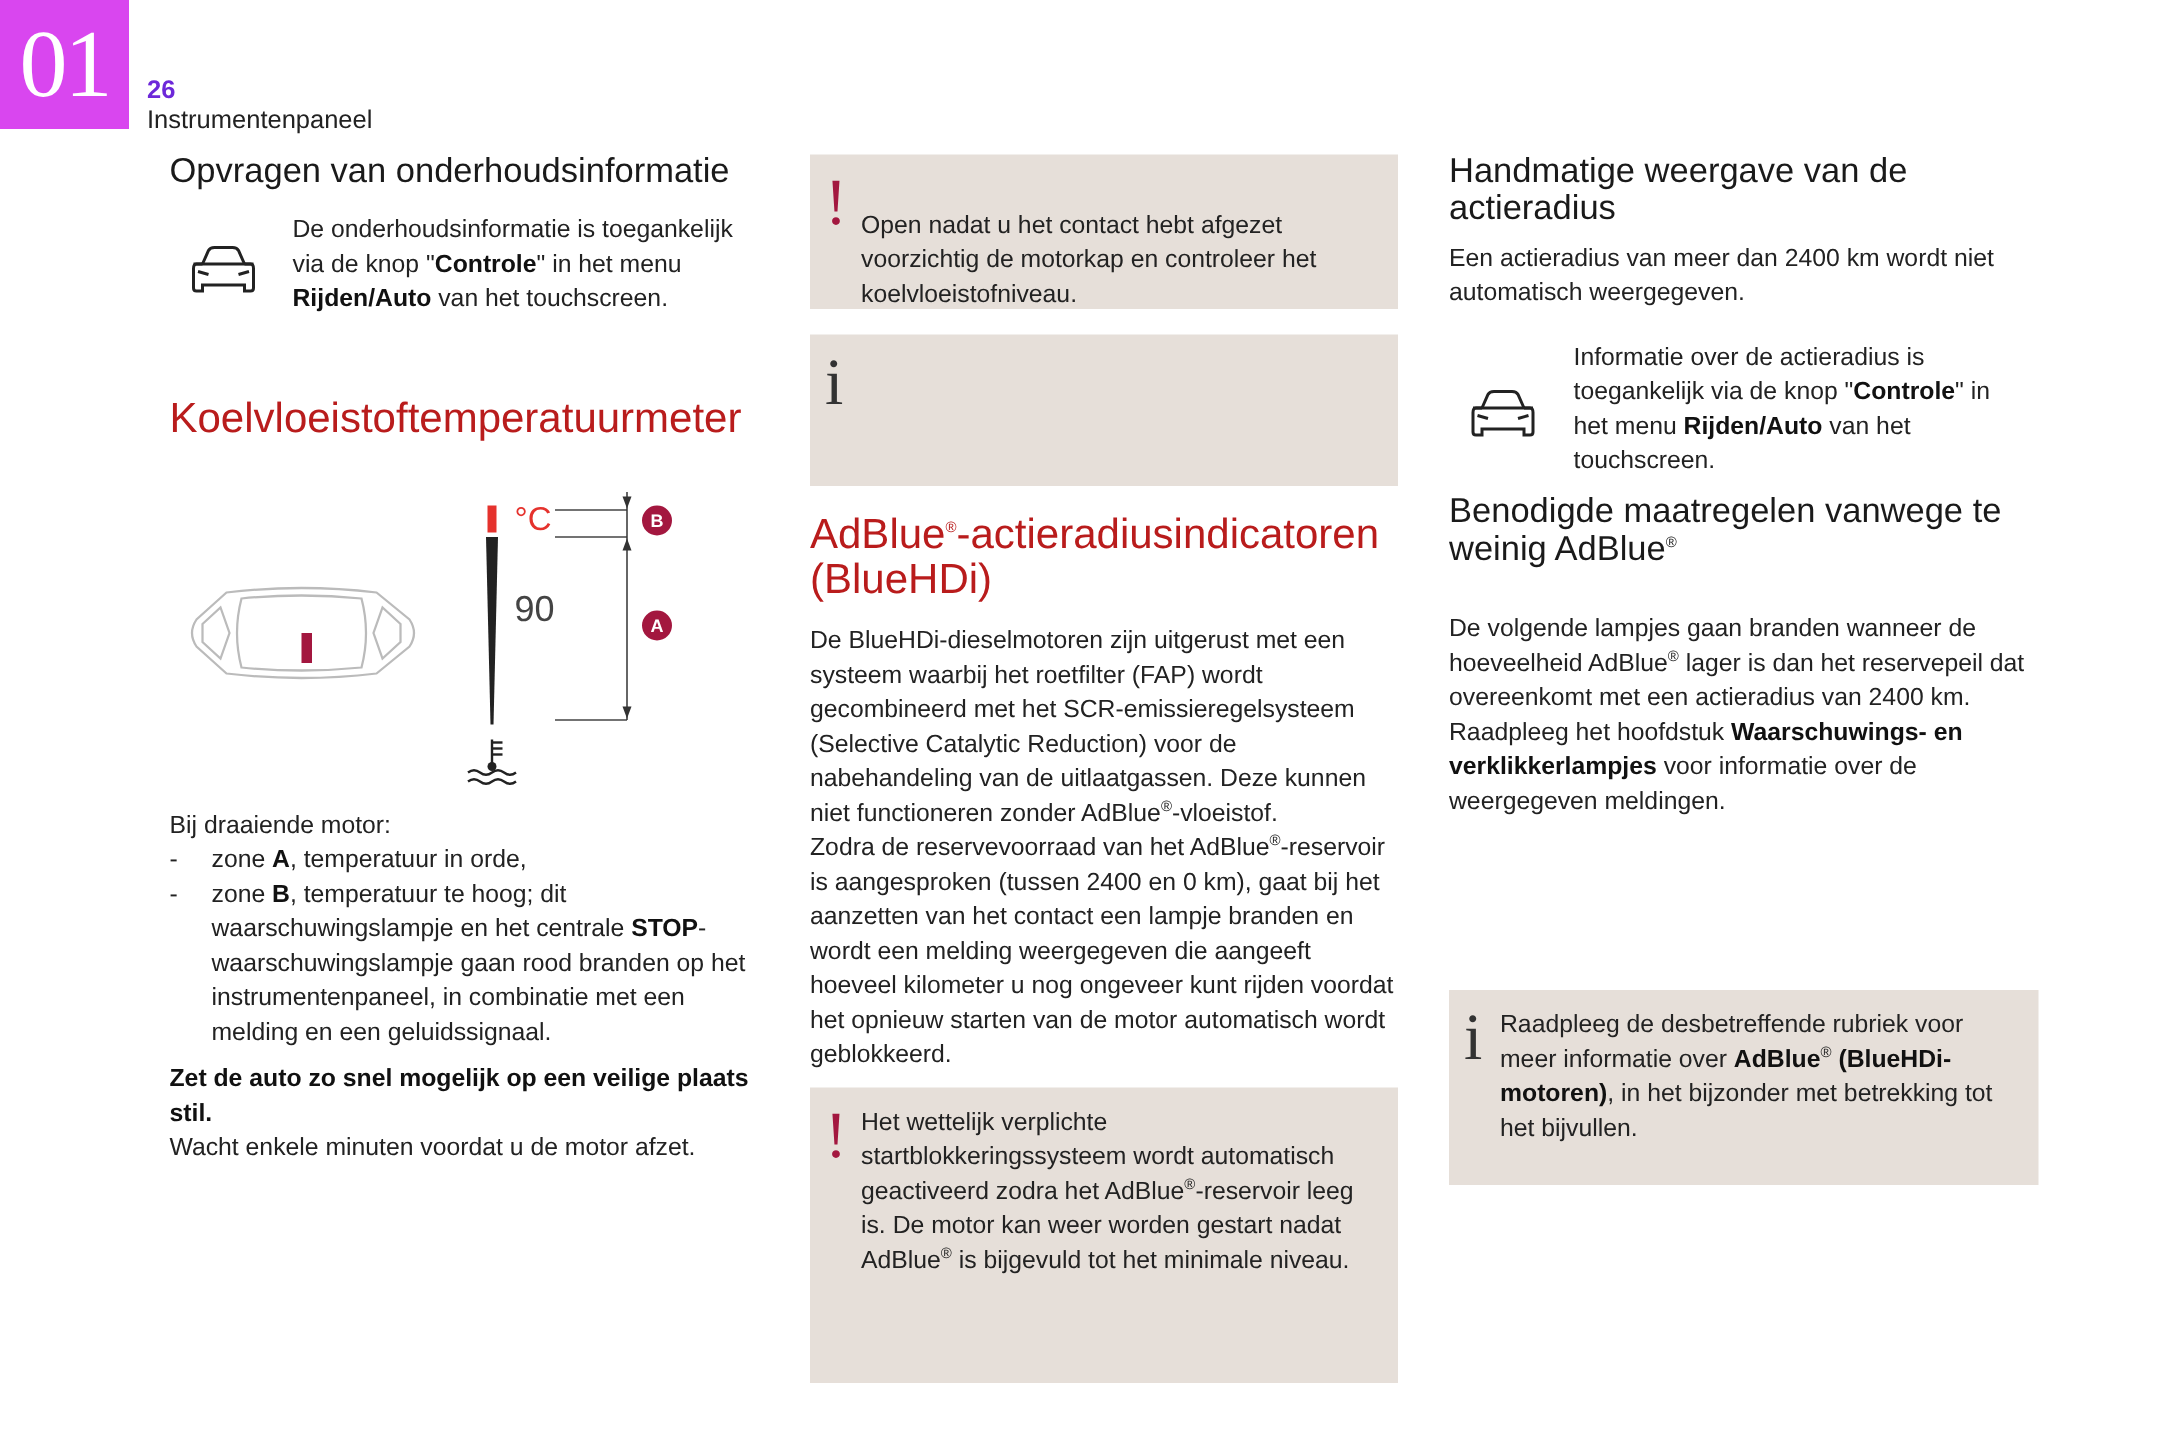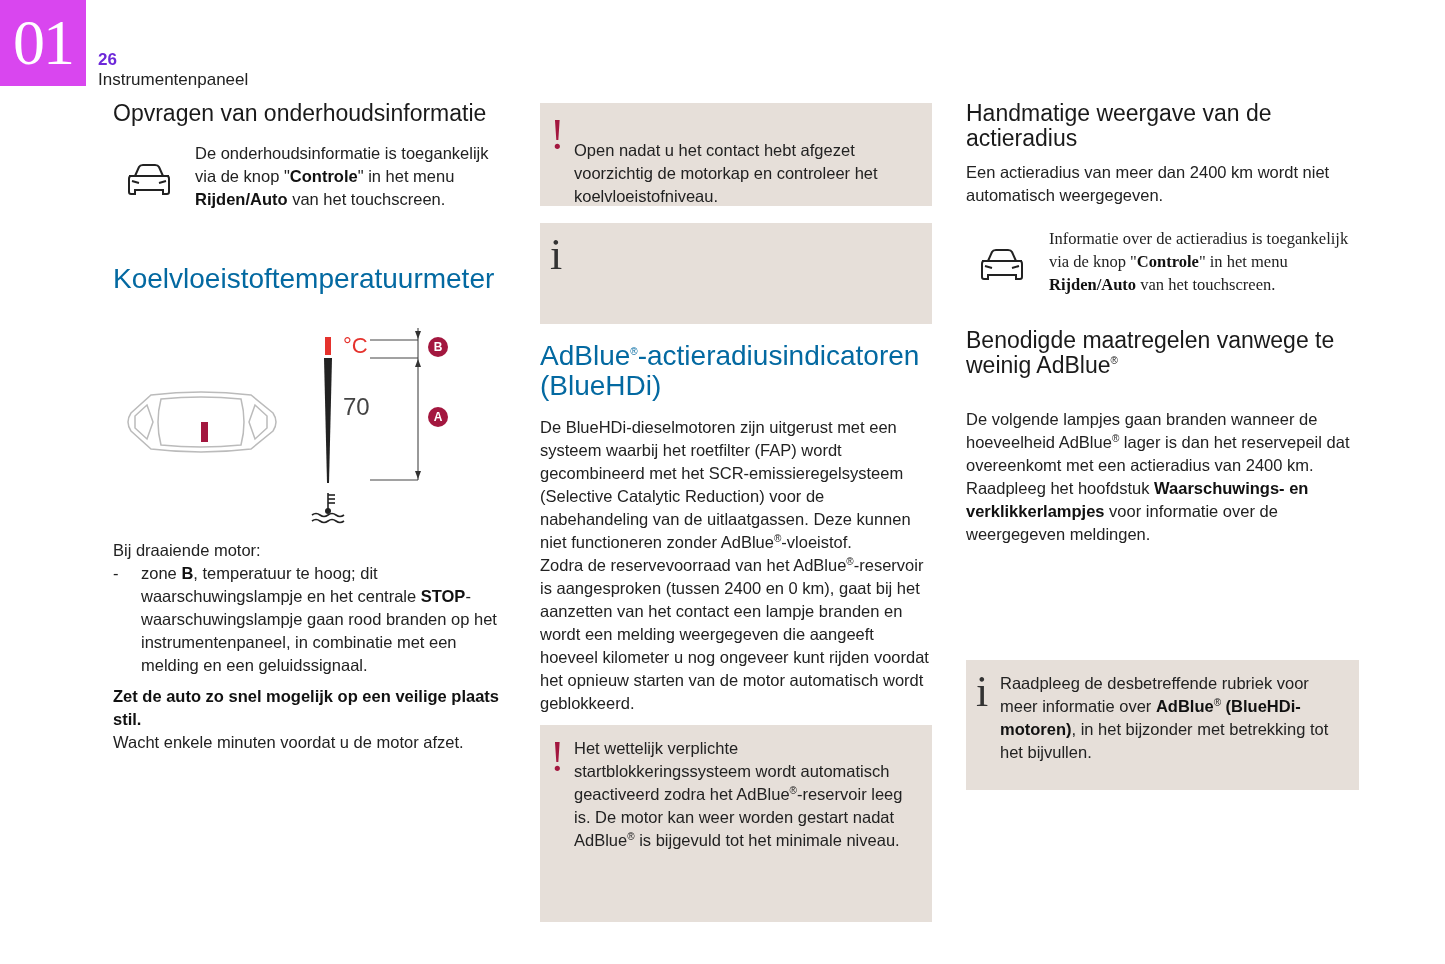--- a/index.html
+++ b/index.html
@@ -16,21 +16,21 @@
     .page-num { position: absolute; left: 98px; top: 50px; font-size: 17px; font-weight: bold; color: #6d28d9; }
     .chapter-name { position: absolute; left: 98px; top: 70px; font-size: 17px; color: #222; }
 
     .col { position: absolute; top: 0; }
     .col1 { left: 113px; width: 395px; }
     .col2 { left: 540px; width: 392px; }
     .col3 { left: 966px; width: 393px; }
 
     .abs { position: absolute; }
     h2.sec { font-weight: normal; font-size: 23px; line-height: 25px; color: #1a1a1a; }
-    h2.big { font-weight: normal; font-size: 28px; line-height: 30px; color: #0369a1; }
+    h2.big { font-weight: normal; font-size: 28px; line-height: 30px; color: #b91c1c; }
     p.body, div.body { font-size: 16.5px; line-height: 23px; color: #222; }
     b { font-weight: bold; color: #111; }
     sup { font-size: 10px; vertical-align: super; line-height: 0; }
 
     .icon-row { display: flex; align-items: center; }
     .car-icon { width: 48px; height: 36px; margin-top: 6px; flex: 0 0 auto; }
 
     .note-box {
       position: absolute; background: #e6dfd9; padding: 12px 16px 12px 34px;
     }
@@ -104,28 +104,29 @@
         <line x1="20" y1="168" x2="20" y2="184"></line>
         <line x1="20" y1="170" x2="27" y2="170"></line>
         <line x1="20" y1="174" x2="27" y2="174"></line>
         <line x1="20" y1="178" x2="27" y2="178"></line>
         <path d="M4 190 q4 -3 8 0 t8 0 t8 0 t8 0"></path>
         <path d="M4 196 q4 -3 8 0 t8 0 t8 0 t8 0"></path>
       </g>
       <circle cx="20" cy="186" r="3" fill="#222"></circle>
     </svg>
     <span class="abs" style="left:230px; top:8px; color:#e5322d; font-size:22px;">°C</span>
-    <span class="abs" style="left:230px; top:68px; color:#444; font-size:24px;">70</span>
+    <span class="abs" style="left:230px; top:68px; color:#444; font-size:24px;">90</span>
     <div class="badge" style="left:315px; top:12px;">B</div>
     <div class="badge" style="left:315px; top:82px;">A</div>
   </div>
 
   <div class="body abs" style="top:539px; left:0; width:395px;">
     <div>Bij draaiende motor:</div>
     <ul class="dash">
+      <li><span>zone </span><b>A</b><span>, temperatuur in orde,</span></li>
       <li><span>zone </span><b>B</b><span>, temperatuur te hoog; dit waarschuwingslampje en het centrale </span><b>STOP</b><span>-waarschuwingslampje gaan rood branden op het instrumentenpaneel, in combinatie met een melding en een geluidssignaal.</span></li>
     </ul>
     <div style="margin-top:8px;"><b>Zet de auto zo snel mogelijk op een veilige plaats stil.</b></div>
     <div>Wacht enkele minuten voordat u de motor afzet.</div>
   </div>
 </div>
 
 <div class="col col2">
   <div class="note-box" style="top:103px; left:0; width:392px; height:103px;">
     <span class="glyph warn">!</span>
@@ -148,21 +149,21 @@
   <div class="note-box" style="top:725px; left:0; width:392px; height:197px;">
     <span class="glyph warn">!</span>
     <div class="txt"><span>Het wettelijk verplichte startblokkeringssysteem wordt automatisch geactiveerd zodra het AdBlue</span><sup>®</sup><span>-reservoir leeg is. De motor kan weer worden gestart nadat AdBlue</span><sup>®</sup><span> is bijgevuld tot het minimale niveau.</span></div>
   </div>
 </div>
 
 <div class="col col3">
   <h2 class="sec abs" style="top:101px; left:0; width:393px;">Handmatige weergave van de actieradius</h2>
   <div class="body abs" style="top:161px; left:0; width:393px;">Een actieradius van meer dan 2400 km wordt niet automatisch weergegeven.</div>
 
-  <div class="icon-row abs" style="top:227px; left:12px; width:380px;font-family:Liberation Serif, serif;">
+  <div class="icon-row abs" style="top:227px; left:12px; width:380px;">
     <svg class="car-icon" viewBox="0 0 48 36">
       <path d="M10 14 L14 5 Q15 3 18 3 L30 3 Q33 3 34 5 L38 14" fill="none" stroke="#222" stroke-width="2"></path>
       <path d="M4 14 L10 14 M38 14 L44 14" stroke="#222" stroke-width="2"></path>
       <path d="M6 14 L42 14 Q44 14 44 17 L44 30 Q44 32 42 32 L38 32 L38 28 L10 28 L10 32 L6 32 Q4 32 4 30 L4 17 Q4 14 6 14 Z" fill="none" stroke="#222" stroke-width="2"></path>
       <path d="M7 19 L14 21 M41 19 L34 21" stroke="#222" stroke-width="2"></path>
     </svg>
     <div class="body" style="margin-left:23px; width:300px;">
       <span>Informatie over de actieradius is toegankelijk via de knop "</span><b>Controle</b><span>" in het menu </span><b>Rijden/Auto</b><span> van het touchscreen.</span>
     </div>
   </div>

